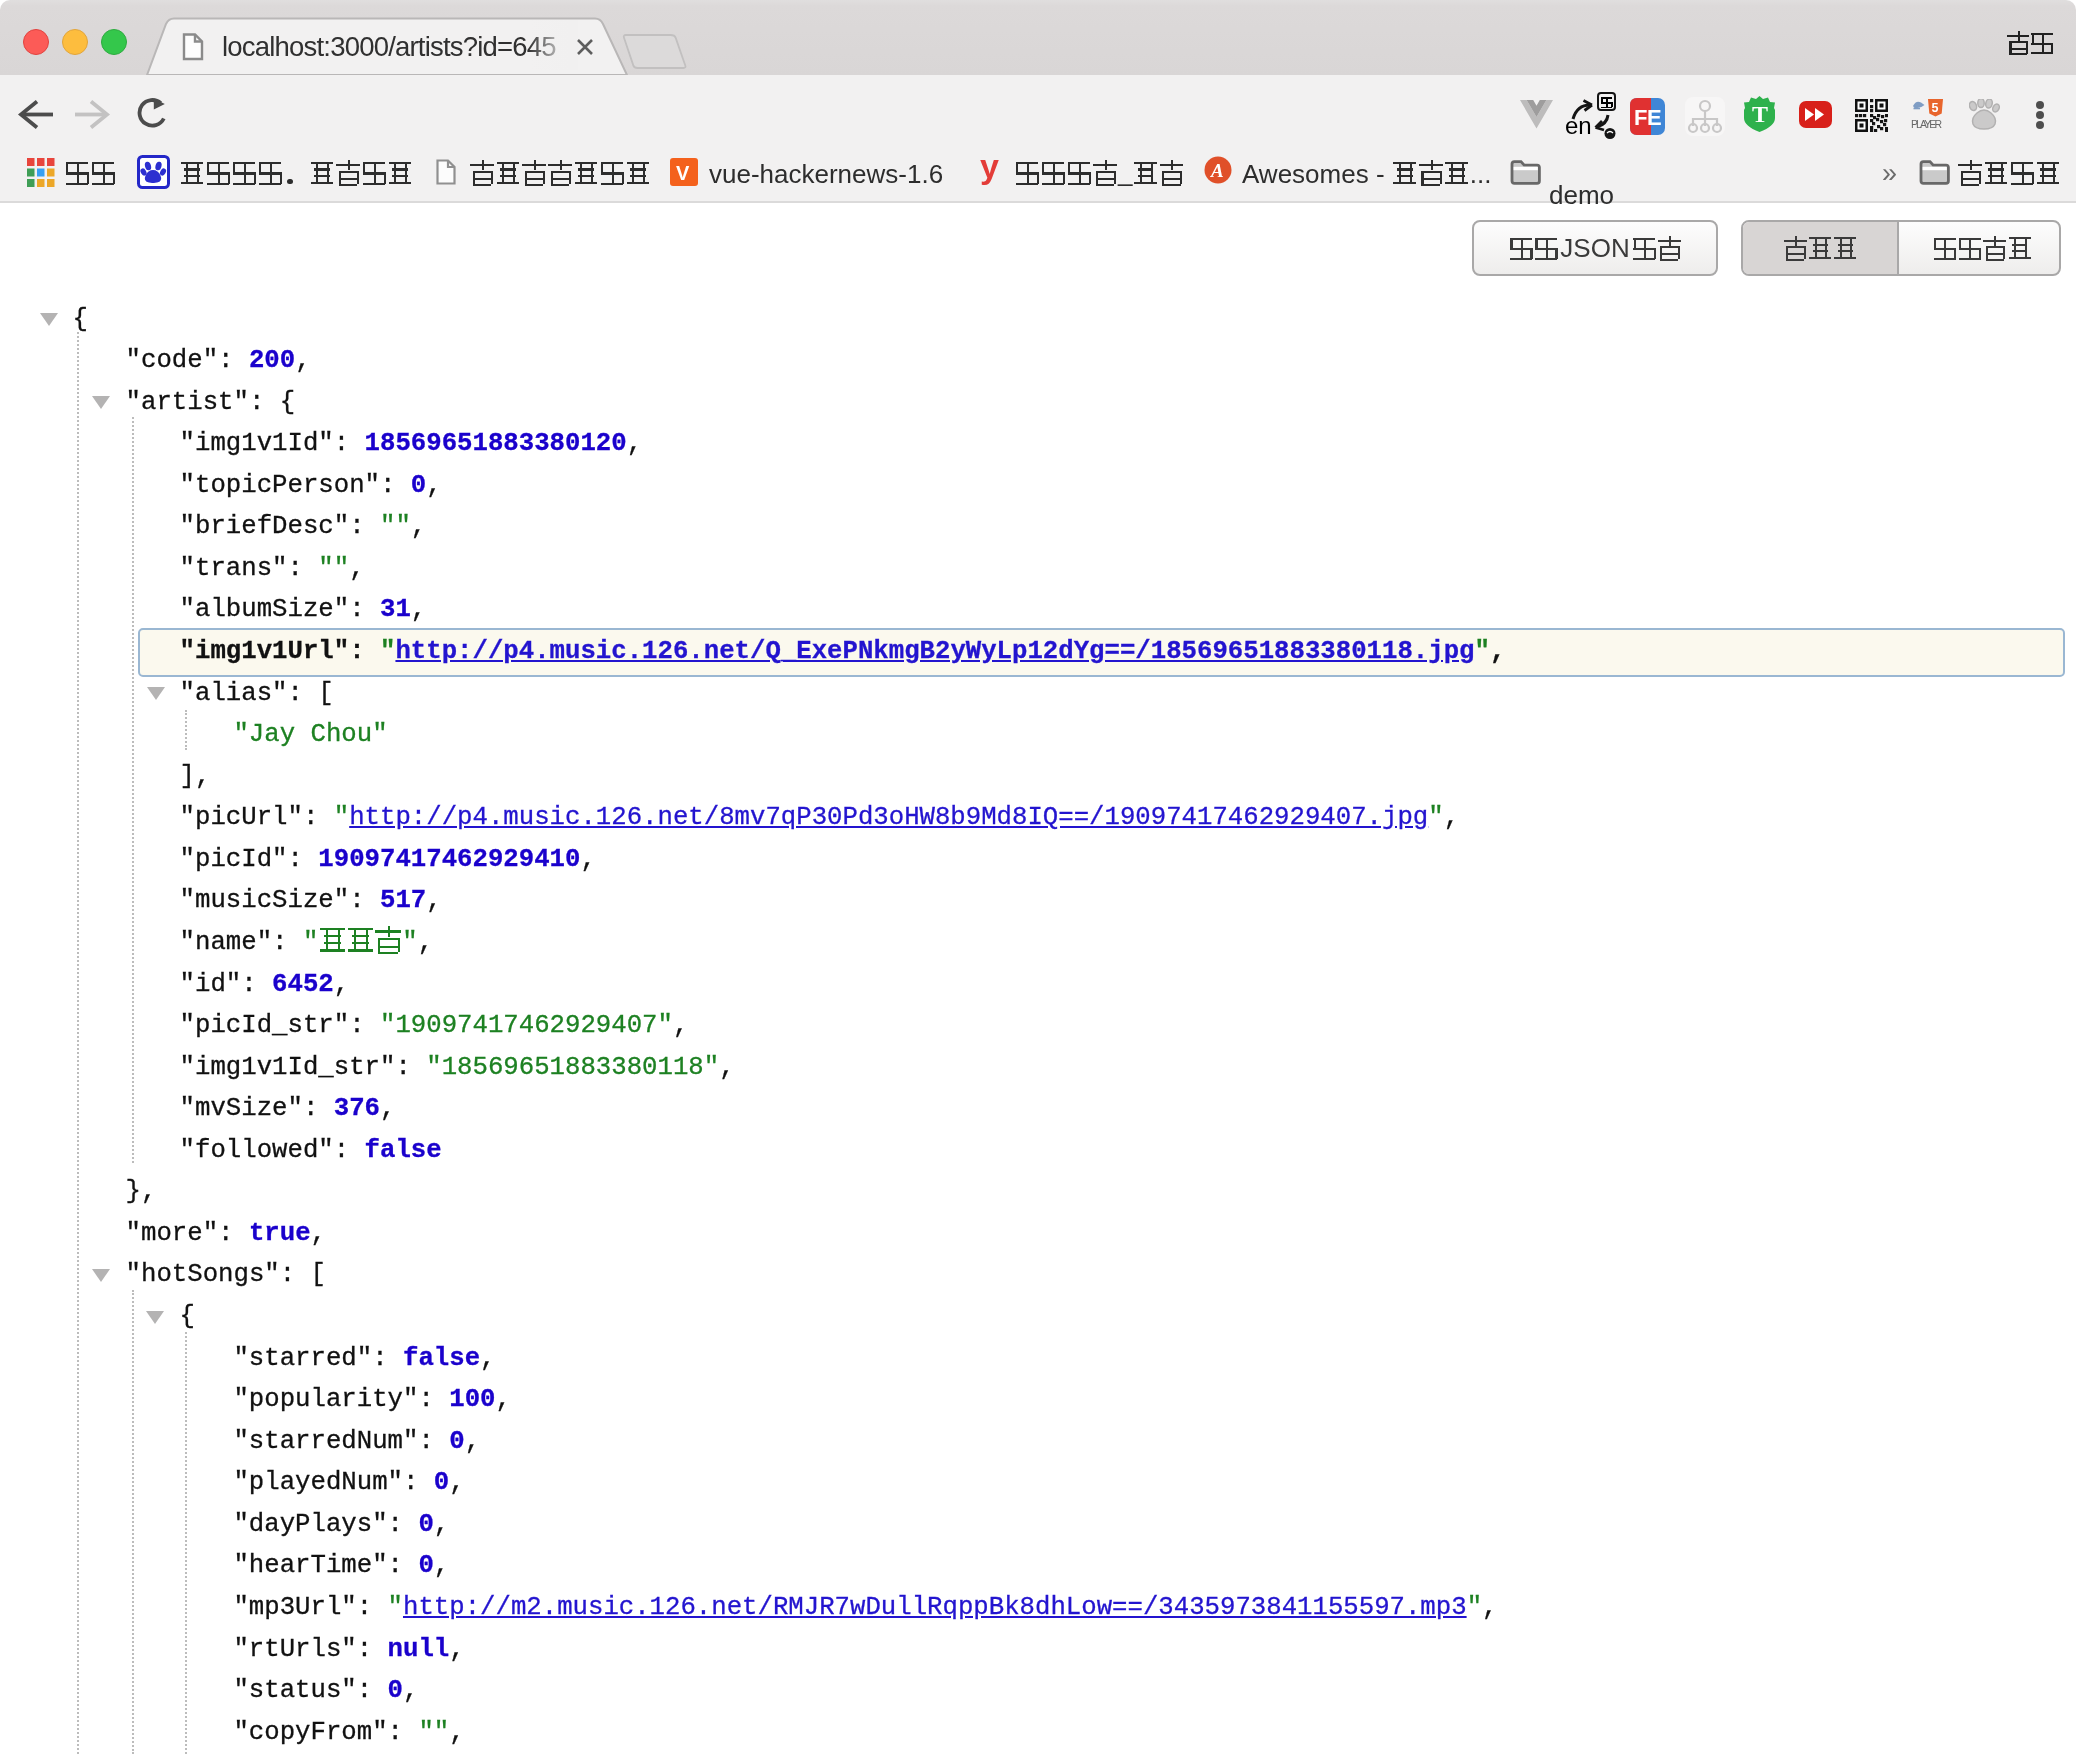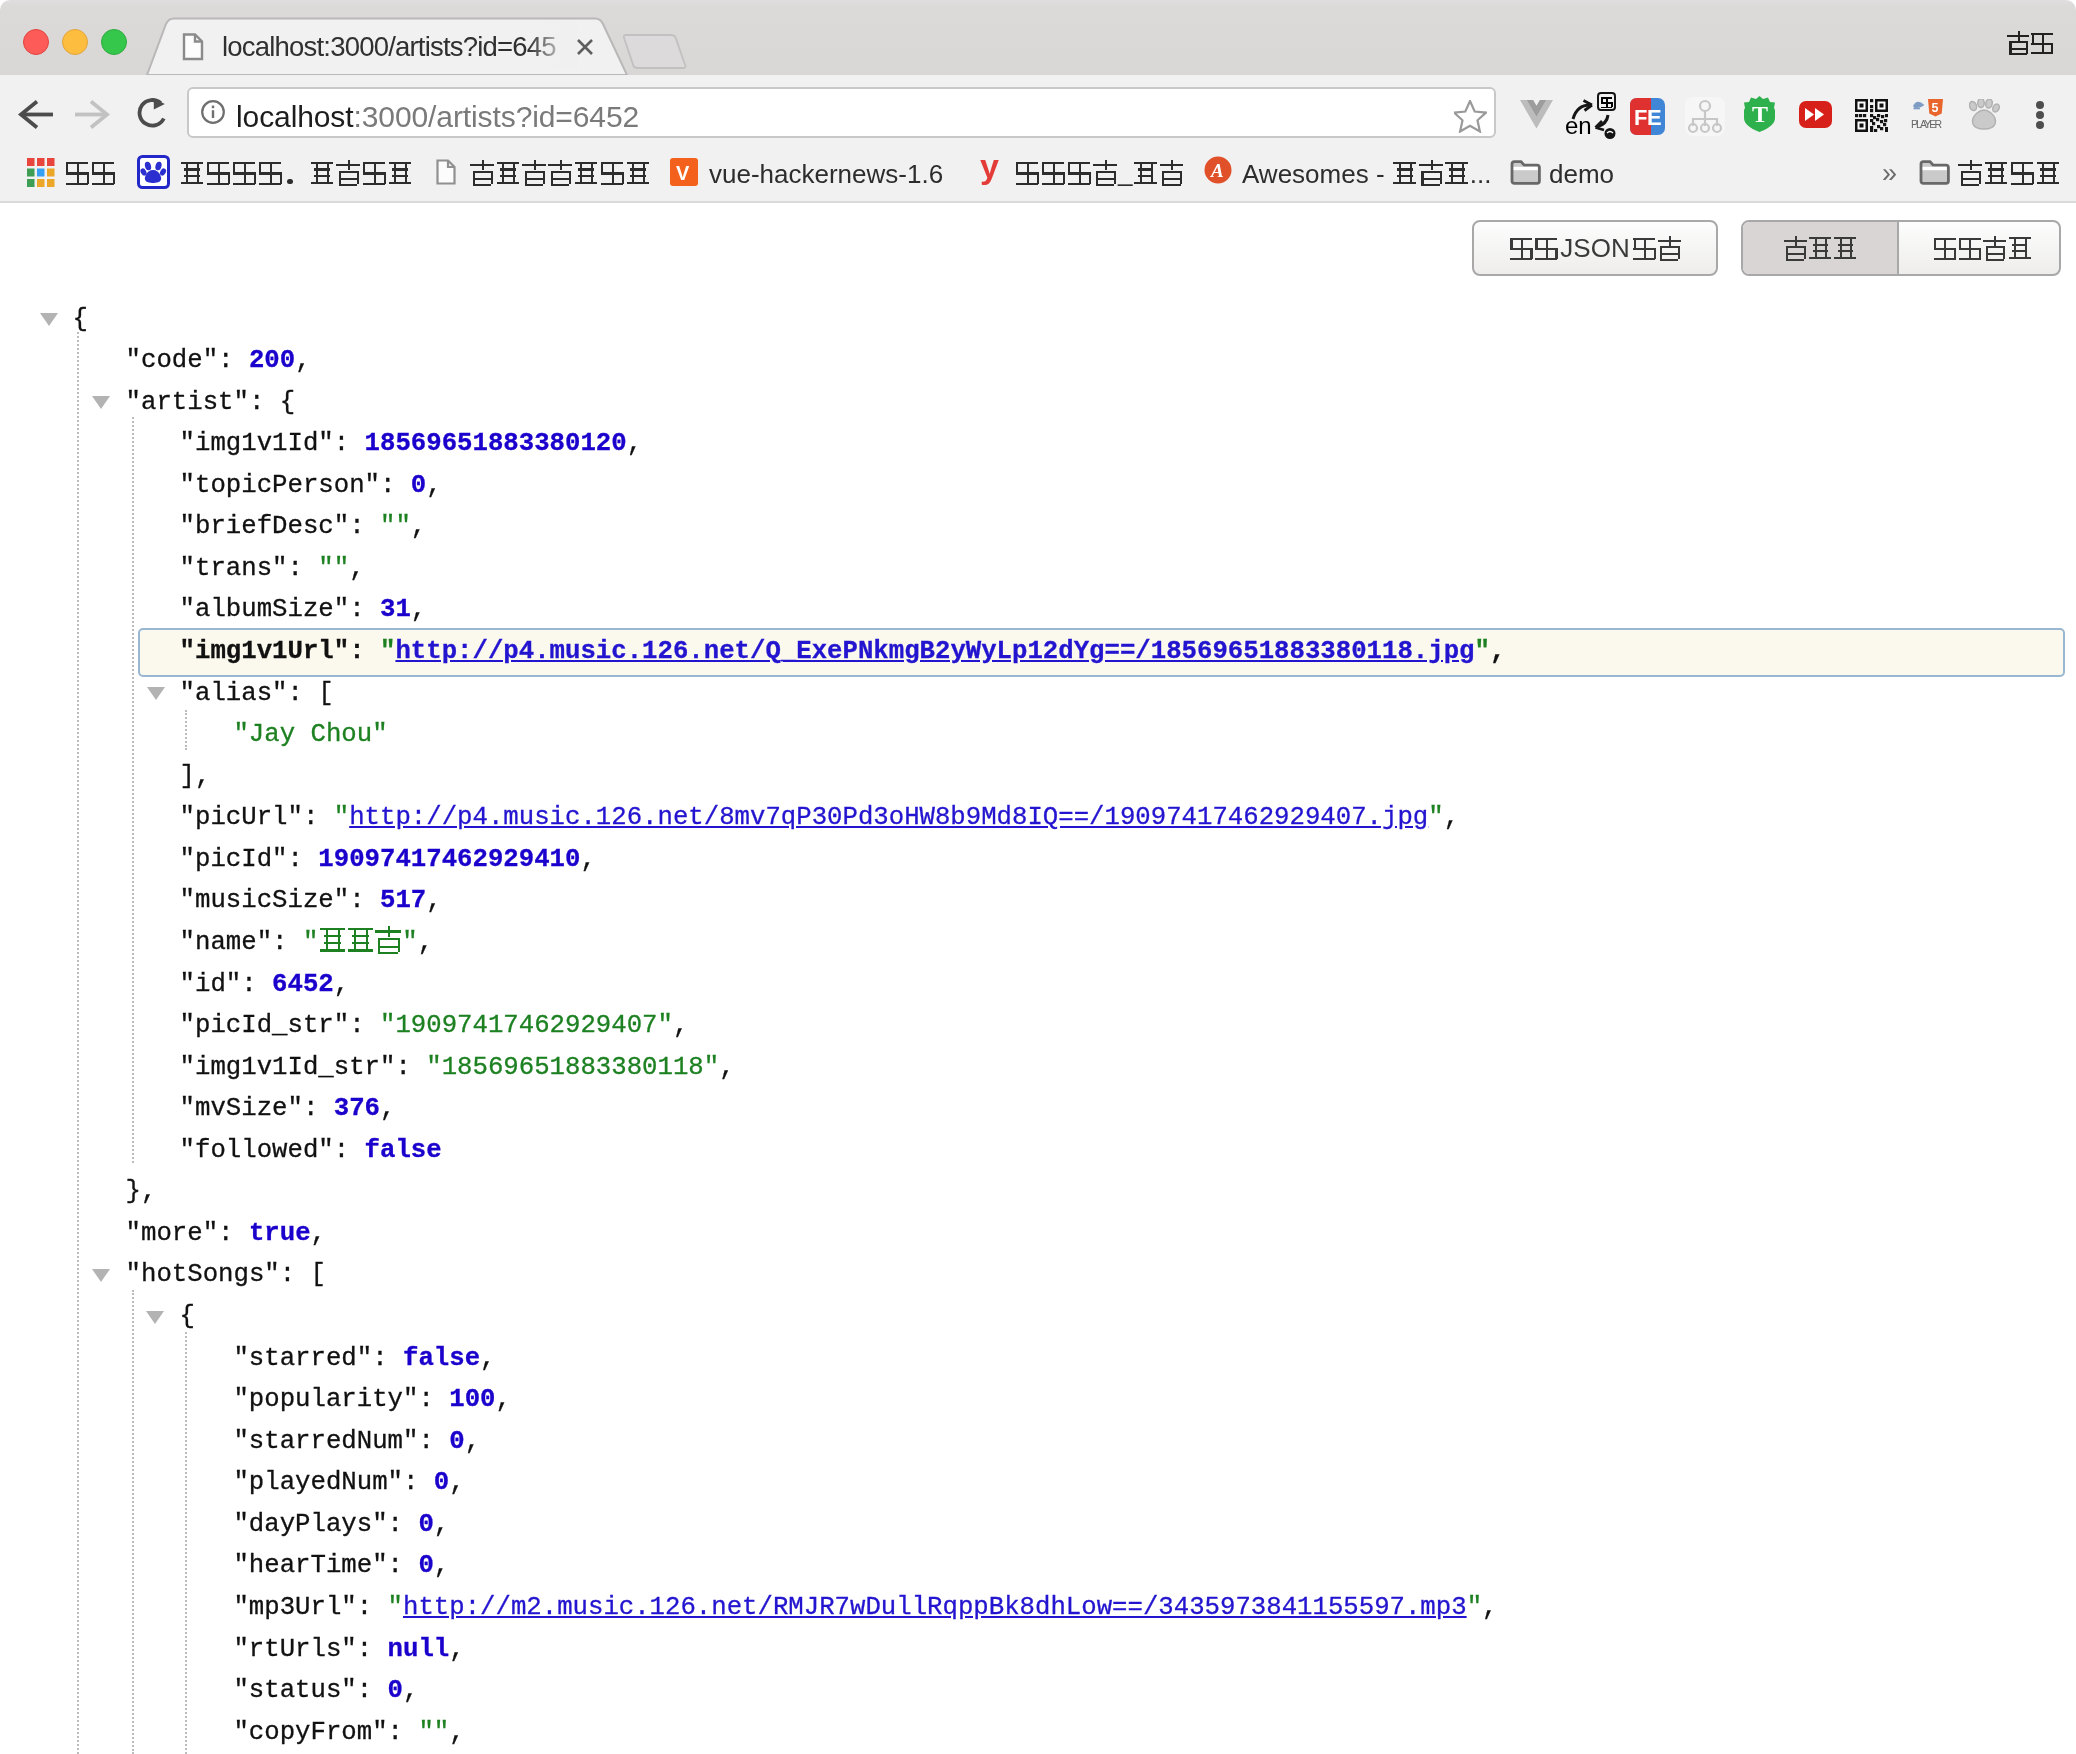--- a/index.html
+++ b/index.html
@@ -74,31 +74,20 @@
         <path d="M 4 15.5 L 36 15.5" stroke="#4c4c4c" stroke-width="3.8"></path>
       </svg></div>
 <div class="abs" style="left:73px;top:24px;"><svg style="" width="38" height="31" viewBox="0 0 38 31">
         <path d="M 18 2.5 L 34 15.5 L 18 28.5" stroke="#c3c2c2" stroke-width="3.8" fill="none"></path>
         <path d="M 2 15.5 L 34 15.5" stroke="#c3c2c2" stroke-width="3.8"></path>
       </svg></div>
 <div class="abs" style="left:133px;top:23px;"><svg style="" width="34" height="33" viewBox="0 0 34 33">
         <path d="M 27.8 5.2 A 12.8 12.8 0 1 0 30.8 20.5" fill="none" stroke="#4c4c4c" stroke-width="3.8"></path>
         <path d="M 20.8 0.5 L 20.8 11.5 L 31.8 6 Z" fill="#4c4c4c"></path>
       </svg></div>
-<div id="urlbar">
-<div class="abs" style="left:11px;top:10px;"><svg style="" width="26" height="26" viewBox="0 0 26 26">
-          <circle cx="13" cy="13" r="10.8" fill="none" stroke="#6f6f6f" stroke-width="2.2"></circle>
-          <rect x="11.8" y="11.2" width="2.4" height="7.8" fill="#6f6f6f"></rect>
-          <rect x="11.8" y="6.6" width="2.4" height="2.6" fill="#6f6f6f"></rect>
-        </svg></div>
-<div id="urltext"><b>localhost</b>:3000/artists?id=6452</div>
-<div class="abs" style="left:1265px;top:11px;"><svg style="" width="33" height="33" viewBox="0 0 33 33">
-          <path d="M 16 1 L 20.7 11.5 L 32 12.6 L 23.5 20.3 L 25.9 31.5 L 16 25.7 L 6.1 31.5 L 8.5 20.3 L 0 12.6 L 11.3 11.5 Z" fill="none" stroke="#9a9a9a" stroke-width="2.2"></path>
-        </svg></div>
-</div>
 <div class="abs" style="left:1520px;top:25px;"><svg style="" width="33" height="29" viewBox="0 0 33 29">
         <path d="M 0 0 L 6.6 0 L 16.5 17 L 26.4 0 L 33 0 L 16.5 28.5 Z" fill="#bdbcbc"></path>
         <path d="M 6.6 0 L 13.2 0 L 16.5 5.7 L 19.8 0 L 26.4 0 L 16.5 17 Z" fill="#9e9d9d"></path>
       </svg></div>
 <div class="abs" style="left:1570px;top:20px;"><svg style="" width="47" height="44" viewBox="0 0 47 44">
         <path d="M 3 24 Q 7 10 20 10" fill="none" stroke="#151515" stroke-width="3"></path>
         <path d="M 22 10 L 13.5 5.5 M 22 10 L 14.5 15.5" stroke="#151515" stroke-width="2.8" fill="none"></path>
         <path d="M 38 20 Q 37 29 27 32" fill="none" stroke="#151515" stroke-width="3"></path>
         <path d="M 25.5 32.5 L 34 35 M 25.5 32.5 L 32 26" stroke="#151515" stroke-width="2.8" fill="none"></path>
         <circle cx="40" cy="38.5" r="5.5" fill="#151515"></circle>
@@ -221,21 +210,21 @@
 <span class="bm" style="left:1014px;"><span class="hz" style="width:26px;height:26px;"><i style="left:6%;top:8%;width:88%;height:2.2px"></i><i style="left:6%;top:48%;width:88%;height:2.2px"></i><i style="left:6%;top:88%;width:88%;height:2.2px"></i><i style="left:49%;top:8%;width:2.2px;height:84%"></i><i style="left:8%;top:8%;width:2.2px;height:44%"></i><i style="left:88%;top:48%;width:2.2px;height:44%"></i></span><span class="hz" style="width:26px;height:26px;"><i style="left:6%;top:8%;width:88%;height:2.2px"></i><i style="left:6%;top:48%;width:88%;height:2.2px"></i><i style="left:6%;top:88%;width:88%;height:2.2px"></i><i style="left:49%;top:8%;width:2.2px;height:84%"></i><i style="left:8%;top:8%;width:2.2px;height:44%"></i><i style="left:88%;top:48%;width:2.2px;height:44%"></i></span><span class="hz" style="width:26px;height:26px;"><i style="left:6%;top:8%;width:88%;height:2.2px"></i><i style="left:6%;top:48%;width:88%;height:2.2px"></i><i style="left:6%;top:88%;width:88%;height:2.2px"></i><i style="left:49%;top:8%;width:2.2px;height:84%"></i><i style="left:8%;top:8%;width:2.2px;height:44%"></i><i style="left:88%;top:48%;width:2.2px;height:44%"></i></span><span class="hz" style="width:26px;height:26px;"><i style="left:4%;top:16%;width:92%;height:2.2px"></i><i style="left:14%;top:42%;width:72%;height:2.2px"></i><i style="left:14%;top:70%;width:72%;height:2.2px"></i><i style="left:14%;top:92%;width:72%;height:2.2px"></i><i style="left:49%;top:0%;width:2.2px;height:40%"></i><i style="left:14%;top:42%;width:2.2px;height:52%"></i><i style="left:84%;top:42%;width:2.2px;height:52%"></i></span><span style="position:relative;top:-2px;">_</span><span class="hz" style="width:26px;height:26px;"><i style="left:6%;top:6%;width:88%;height:2.2px"></i><i style="left:20%;top:32%;width:60%;height:2.2px"></i><i style="left:20%;top:58%;width:60%;height:2.2px"></i><i style="left:6%;top:84%;width:88%;height:2.2px"></i><i style="left:28%;top:6%;width:2.2px;height:80%"></i><i style="left:70%;top:6%;width:2.2px;height:80%"></i></span><span class="hz" style="width:26px;height:26px;"><i style="left:4%;top:16%;width:92%;height:2.2px"></i><i style="left:14%;top:42%;width:72%;height:2.2px"></i><i style="left:14%;top:70%;width:72%;height:2.2px"></i><i style="left:14%;top:92%;width:72%;height:2.2px"></i><i style="left:49%;top:0%;width:2.2px;height:40%"></i><i style="left:14%;top:42%;width:2.2px;height:52%"></i><i style="left:84%;top:42%;width:2.2px;height:52%"></i></span></span>
 <div class="abs" style="left:1204px;top:6px;"><svg style="" width="28" height="28" viewBox="0 0 28 28">
         <circle cx="14" cy="14" r="13.5" fill="#e05029"></circle>
         <text x="7" y="21" font-family="Liberation Serif" font-style="italic" font-weight="bold" font-size="19" fill="#fff">A</text>
       </svg></div>
 <span class="bm" style="left:1242px;">Awesomes - <span class="hz" style="width:26px;height:26px;"><i style="left:6%;top:6%;width:88%;height:2.2px"></i><i style="left:20%;top:32%;width:60%;height:2.2px"></i><i style="left:20%;top:58%;width:60%;height:2.2px"></i><i style="left:6%;top:84%;width:88%;height:2.2px"></i><i style="left:28%;top:6%;width:2.2px;height:80%"></i><i style="left:70%;top:6%;width:2.2px;height:80%"></i></span><span class="hz" style="width:26px;height:26px;"><i style="left:4%;top:16%;width:92%;height:2.2px"></i><i style="left:14%;top:42%;width:72%;height:2.2px"></i><i style="left:14%;top:70%;width:72%;height:2.2px"></i><i style="left:14%;top:92%;width:72%;height:2.2px"></i><i style="left:49%;top:0%;width:2.2px;height:40%"></i><i style="left:14%;top:42%;width:2.2px;height:52%"></i><i style="left:84%;top:42%;width:2.2px;height:52%"></i></span><span class="hz" style="width:26px;height:26px;"><i style="left:6%;top:6%;width:88%;height:2.2px"></i><i style="left:20%;top:32%;width:60%;height:2.2px"></i><i style="left:20%;top:58%;width:60%;height:2.2px"></i><i style="left:6%;top:84%;width:88%;height:2.2px"></i><i style="left:28%;top:6%;width:2.2px;height:80%"></i><i style="left:70%;top:6%;width:2.2px;height:80%"></i></span>...</span>
 <div class="abs" style="left:1510px;top:8px;"><svg style="" width="31" height="28" viewBox="0 0 31 28">
         <path d="M 2 23 L 2 6 Q 2 3.6 4.4 3.6 L 11 3.6 L 14.2 7.2 L 27 7.2 Q 29.4 7.2 29.4 9.6 L 29.4 23 Q 29.4 25.4 27 25.4 L 4.4 25.4 Q 2 25.4 2 23 Z" fill="#cacaca" stroke="#686868" stroke-width="2.8"></path>
         <rect x="3.6" y="8.8" width="24.2" height="3.4" fill="#ffffff"></rect>
       </svg></div>
-<span class="bm" style="left:1549px;">demo</span>
+<span class="bm" style="left:1549px;margin-top:21px;">demo</span>
 <span class="bm" style="left:1882px;color:#6b6b6b;font-size:27px;top:8px;">»</span>
 <div class="abs" style="left:1919px;top:8px;"><svg style="" width="31" height="28" viewBox="0 0 31 28">
         <path d="M 2 23 L 2 6 Q 2 3.6 4.4 3.6 L 11 3.6 L 14.2 7.2 L 27 7.2 Q 29.4 7.2 29.4 9.6 L 29.4 23 Q 29.4 25.4 27 25.4 L 4.4 25.4 Q 2 25.4 2 23 Z" fill="#cacaca" stroke="#686868" stroke-width="2.8"></path>
         <rect x="3.6" y="8.8" width="24.2" height="3.4" fill="#ffffff"></rect>
       </svg></div>
 <span class="bm" style="left:1957px;"><span class="hz" style="width:26px;height:26px;"><i style="left:4%;top:16%;width:92%;height:2.2px"></i><i style="left:14%;top:42%;width:72%;height:2.2px"></i><i style="left:14%;top:70%;width:72%;height:2.2px"></i><i style="left:14%;top:92%;width:72%;height:2.2px"></i><i style="left:49%;top:0%;width:2.2px;height:40%"></i><i style="left:14%;top:42%;width:2.2px;height:52%"></i><i style="left:84%;top:42%;width:2.2px;height:52%"></i></span><span class="hz" style="width:26px;height:26px;"><i style="left:6%;top:6%;width:88%;height:2.2px"></i><i style="left:20%;top:32%;width:60%;height:2.2px"></i><i style="left:20%;top:58%;width:60%;height:2.2px"></i><i style="left:6%;top:84%;width:88%;height:2.2px"></i><i style="left:28%;top:6%;width:2.2px;height:80%"></i><i style="left:70%;top:6%;width:2.2px;height:80%"></i></span><span class="hz" style="width:26px;height:26px;"><i style="left:6%;top:8%;width:88%;height:2.2px"></i><i style="left:6%;top:48%;width:88%;height:2.2px"></i><i style="left:6%;top:88%;width:88%;height:2.2px"></i><i style="left:49%;top:8%;width:2.2px;height:84%"></i><i style="left:8%;top:8%;width:2.2px;height:44%"></i><i style="left:88%;top:48%;width:2.2px;height:44%"></i></span><span class="hz" style="width:26px;height:26px;"><i style="left:6%;top:6%;width:88%;height:2.2px"></i><i style="left:20%;top:32%;width:60%;height:2.2px"></i><i style="left:20%;top:58%;width:60%;height:2.2px"></i><i style="left:6%;top:84%;width:88%;height:2.2px"></i><i style="left:28%;top:6%;width:2.2px;height:80%"></i><i style="left:70%;top:6%;width:2.2px;height:80%"></i></span></span>
 </div>
 <div id="content">
 <div class="btn" style="left:1472px;top:16px;width:246px;height:56px;">
       <span class="hz" style="width:25px;height:25px;">

